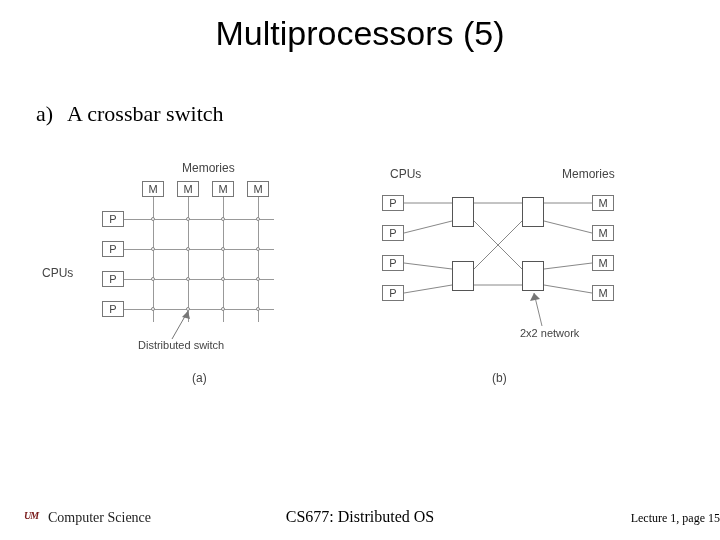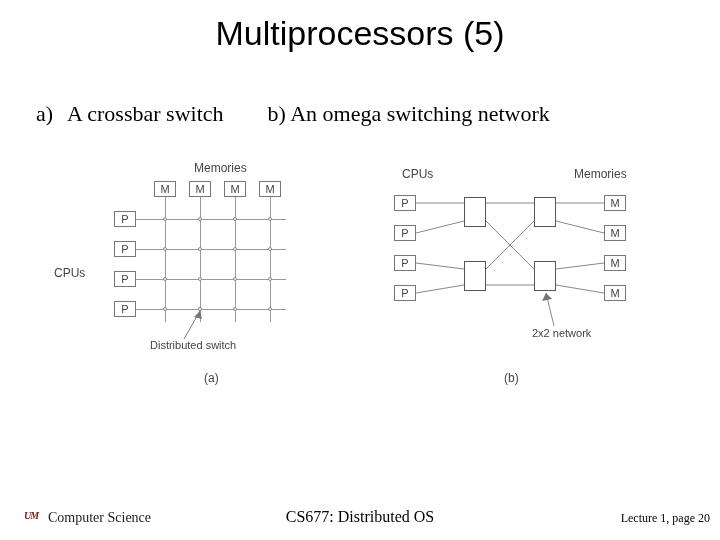--- a/index.html
+++ b/index.html
@@ -24,21 +24,21 @@
     display: flex;
     margin-top: 48px;
     font-size: 22px;
   }
   .cap-a { margin-left: 36px; }
   .cap-a .paren { margin-right: 14px; }
   .cap-b { margin-left: 44px; }
   .figures {
     display: flex;
     margin-top: 34px;
-    padding-left: 54px;
+    padding-left: 42px;
   }
   .fig-a, .fig-b { position: relative; }
   .fig-a { width: 300px; height: 240px; }
   .fig-b { width: 300px; height: 240px; margin-left: 20px; }
 
   .toplabel {
     position: absolute;
     font-family: Arial, Helvetica, sans-serif;
     font-size: 12px;
     color: #444;
@@ -101,21 +101,21 @@
     top: 0; left: 0;
   }
 
   .footer {
     position: absolute;
     bottom: 14px;
     left: 0;
     width: 100%;
     display: flex;
     align-items: flex-end;
-    padding: 0 10px 0 24px;
+    padding: 0 0 0 24px;
   }
   .logo {
     display: inline-block;
     width: 18px; height: 18px;
     position: relative;
     margin-right: 6px;
   }
   .logo::before {
     content: "UM";
     position: absolute;
@@ -142,21 +142,20 @@
 </style>
 </head>
 <body>
 
 <div class="title">Multiprocessors (5)</div>
 
 <div class="captions">
   <div class="cap-a">
     <span class="paren">a)</span><span>A crossbar switch</span>
   </div>
-  <div class="cap-b">b) An omega switching network</div>
 </div>
 
 <div class="figures">
 
   <div class="fig-a">
     <div class="toplabel" style="left:140px; top:0;">Memories</div>
     <div class="sidelabel" style="left:0; top:105px;">CPUs</div>
 
     <div class="box" style="left:100px; top:20px;">M</div>
     <div class="box" style="left:135px; top:20px;">M</div>
@@ -249,14 +248,14 @@
     <div class="sublabel" style="left:158px; top:166px;">2x2 network</div>
     <div class="figlabel" style="left:130px; top:210px;">(b)</div>
   </div>
 
 </div>
 
 <div class="footer">
   <span class="logo"></span>
   <span class="dept">Computer Science</span>
   <span class="footer-center">CS677: Distributed OS</span>
-  <span class="footer-right">Lecture 1, page 20</span>
+  <span class="footer-right">Lecture 1, page 15</span>
 </div>
 
 </body></html>

